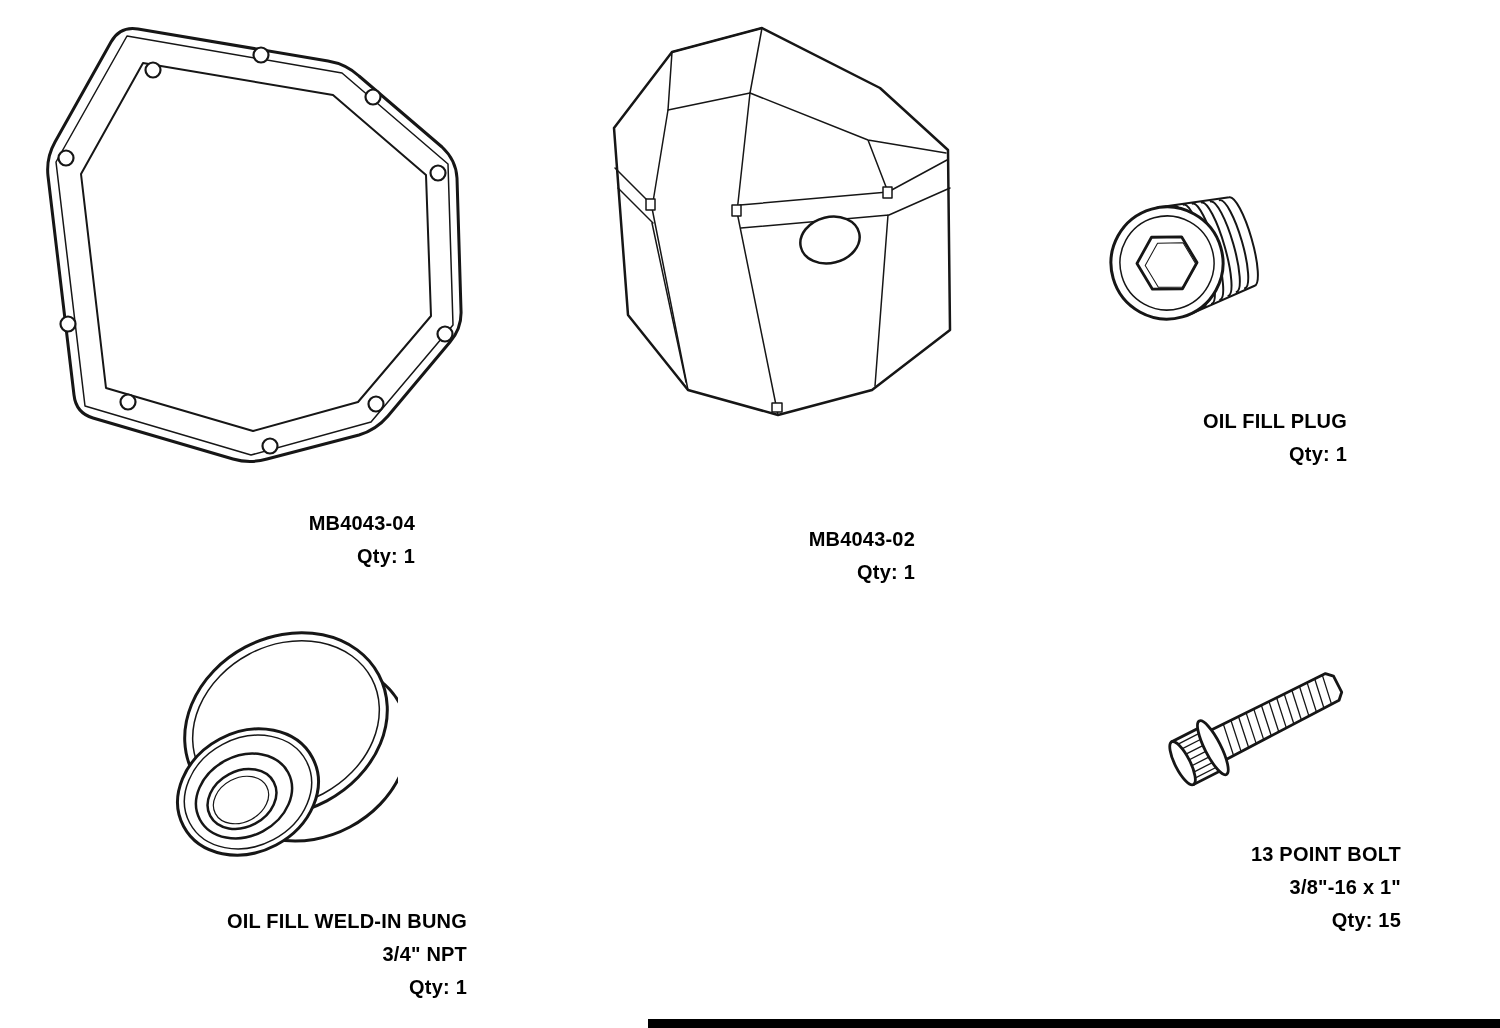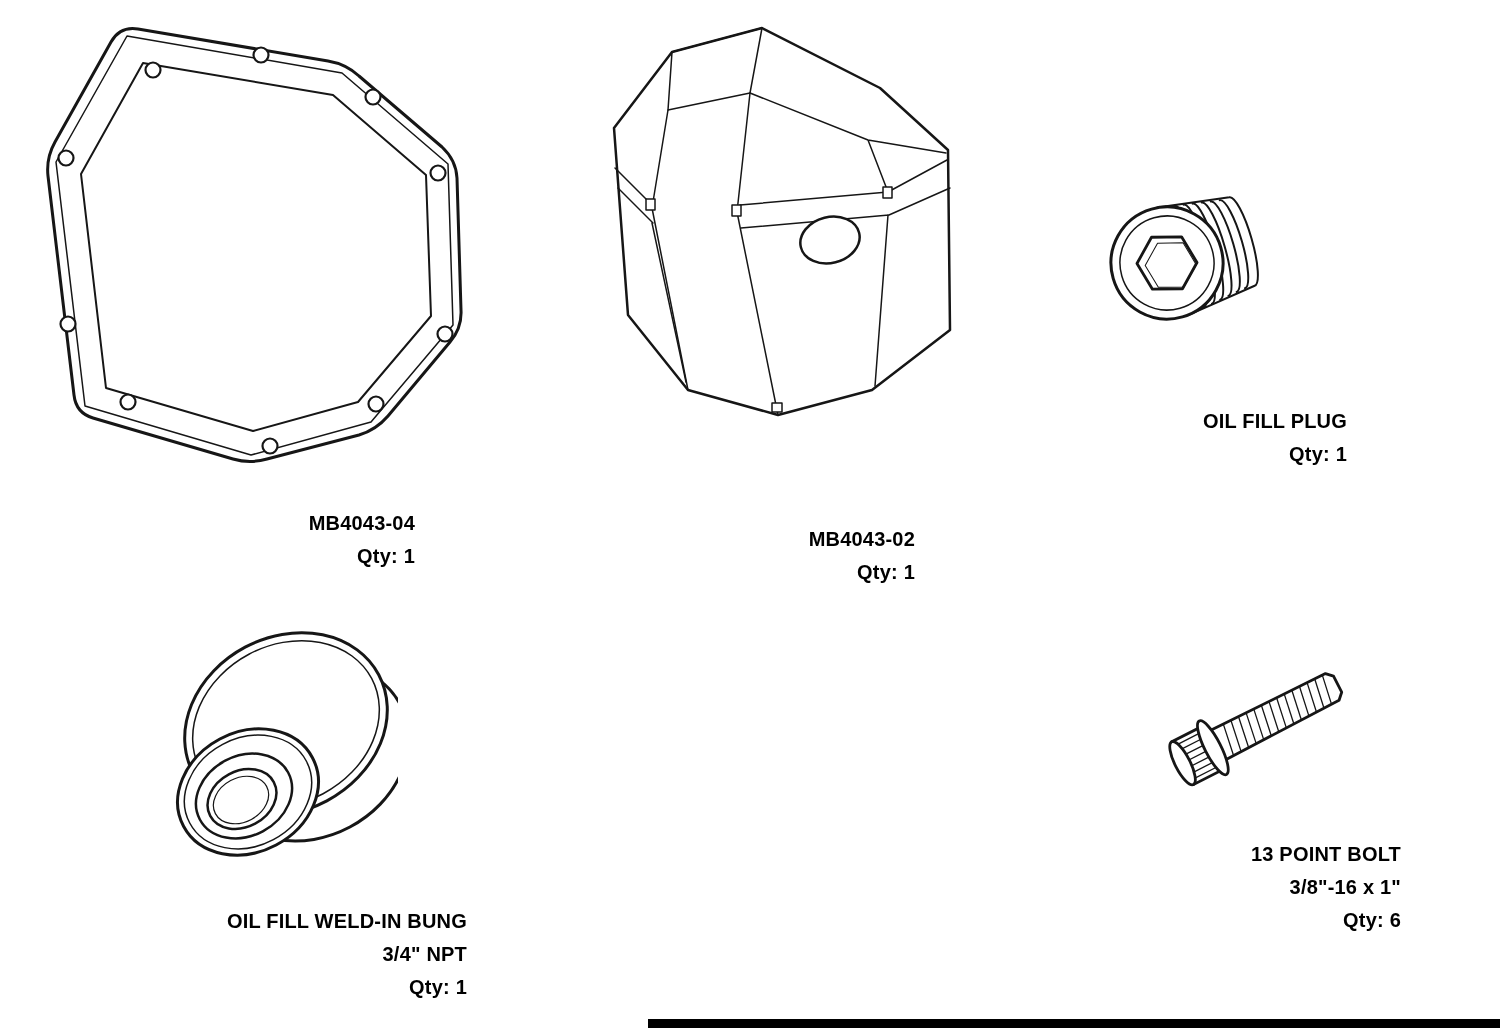--- a/index.html
+++ b/index.html
@@ -182,18 +182,18 @@
         </g>
         <ellipse class="stroke fillw" stroke-width="2.8" cx="4" cy="0" rx="7.5" ry="24"></ellipse>
 
         <ellipse class="stroke fillw" stroke-width="2.8" cx="38" cy="0" rx="8" ry="30"></ellipse>
       </g>
     </svg>
   </div>
   <div class="label" style="left:1101px; top:838px; width:300px;">
     <div>13 POINT BOLT</div>
     <div>3/8"-16 x 1"</div>
-    <div>Qty: 6</div>
+    <div>Qty: 15</div>
   </div>
 
   <div class="titlebar"></div>
 
 </div>
 
 </body></html>

